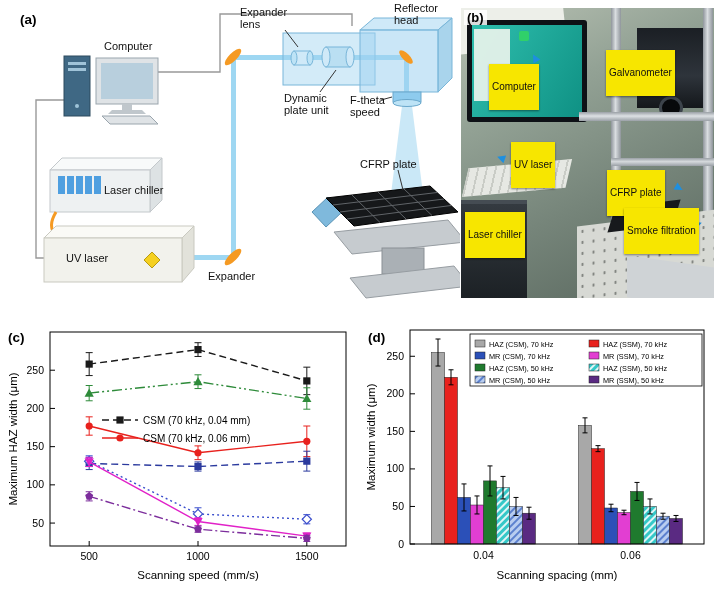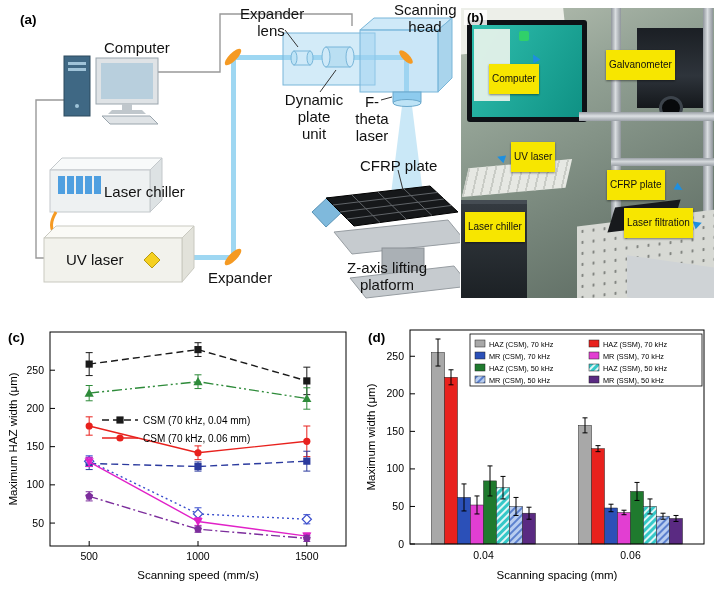--- a/index.html
+++ b/index.html
@@ -2,21 +2,21 @@
 <html><head>
 <meta charset="utf-8">
 <style>
   *{margin:0;padding:0;box-sizing:border-box}
   html,body{width:718px;height:591px;background:#fff;font-family:"Liberation Sans",sans-serif;overflow:hidden}
   body{position:relative}
   svg text{font-family:"Liberation Sans",sans-serif;fill:#000}
 
   .panelA{position:absolute;left:0;top:0;width:460px;height:315px}
   .panelA svg{position:absolute;left:0;top:0}
-  .lbl{position:absolute;font-size:15px;color:#111;line-height:1.12;text-align:center;white-space:nowrap;z-index:3}
+  .lbl{position:absolute;font-size:11px;color:#111;line-height:1.12;text-align:left;white-space:nowrap;z-index:3}
   .wrap{white-space:normal}
   .tag{position:absolute;font-weight:bold;font-size:13.5px;color:#000;z-index:6}
 
   .panelB{position:absolute;left:461px;top:8px;width:253px;height:290px;overflow:hidden;
     background:linear-gradient(155deg,#b9c2b4 0%,#93a295 30%,#76857a 62%,#57655c 100%)}
   .pb-screenwall{position:absolute;left:-22px;top:-20px;width:125px;height:62px;background:#edefe9;transform:rotate(-6deg)}
   .pb-monitor{position:absolute;left:6px;top:12px;width:120px;height:102px;background:#0e1116;border-radius:3px;padding:5px}
   .pb-screen{width:100%;height:100%;background:linear-gradient(120deg,#2fbfae,#0f9184)}
   .pb-screen-panel{position:absolute;left:13px;top:21px;width:36px;height:72px;background:#e9f3ec;opacity:.92}
   .pb-screen-dot{position:absolute;left:58px;top:23px;width:10px;height:10px;background:#30d06a;border-radius:2px}
@@ -26,21 +26,21 @@
   .pb-bar-v1{left:150px}.pb-bar-v2{left:242px}
   .pb-bar-h1{position:absolute;left:118px;top:104px;width:135px;height:9px;background:linear-gradient(180deg,#9aa0a6,#dde1e4 45%,#9aa0a6)}
   .pb-bar-h2{position:absolute;left:150px;top:150px;width:103px;height:8px;background:linear-gradient(180deg,#9aa0a6,#d5d9dc 45%,#9aa0a6)}
   .pb-keyboard{position:absolute;left:4px;top:156px;width:104px;height:28px;background:#e6e8e3;transform:rotate(-5deg) skewX(-18deg);
     background-image:repeating-linear-gradient(90deg,#c9ccc6 0 2px,transparent 2px 9px)}
   .pb-chiller{position:absolute;left:0;top:192px;width:66px;height:98px;background:linear-gradient(180deg,#343a40,#1c2125);border-top:4px solid #454c53}
   .pb-table{position:absolute;left:116px;top:210px;width:140px;height:82px;background:#d7d9d4;transform:skewY(-7deg);
     background-image:radial-gradient(#838682 1.2px,transparent 1.4px);background-size:11px 11px}
   .pb-cfrp{position:absolute;left:150px;top:196px;width:66px;height:24px;background:#17191c;transform:rotate(-7deg) skewX(-24deg)}
   .pb-floor{position:absolute;right:-8px;bottom:-6px;width:95px;height:42px;background:#cfd3d6;transform:skewY(8deg)}
-  .chip{position:absolute;background:#f7e600;color:#101010;font-size:10px;line-height:1.35;padding:8px 3px;white-space:nowrap;
+  .chip{position:absolute;background:#f7e600;color:#101010;font-size:10px;line-height:1.35;padding:16px 3px;white-space:nowrap;
     box-shadow:0 1px 2px rgba(0,0,0,.45);z-index:5}
   .pb-tag{position:absolute;left:3px;top:2px;font-weight:bold;font-size:13px;background:rgba(255,255,255,.85);padding:0 3px;z-index:6}
   .arr{position:absolute;width:0;height:0;border-left:8px solid #1e8fe0;border-top:4px solid transparent;border-bottom:4px solid transparent;z-index:4}
 
   .panelC{position:absolute;left:4px;top:320px;width:358px;height:270px}
   .panelD{position:absolute;left:362px;top:320px;width:354px;height:270px}
 </style>
 </head>
 <body>
 
@@ -131,24 +131,23 @@
     <path d="M398,170 L403,190" stroke="#333" stroke-width="1"></path>
   </svg>
 
   <div class="tag" style="left:20px;top:12px">(a)</div>
   <div class="lbl" style="left:104px;top:40px;width:60px">Computer</div>
   <div class="lbl" style="left:104px;top:184px">Laser chiller</div>
   <div class="lbl" style="left:66px;top:252px">UV laser</div>
   <div class="lbl" style="left:208px;top:270px">Expander</div>
   <div class="lbl wrap" style="left:240px;top:6px;width:62px">Expander lens</div>
   <div class="lbl wrap" style="left:284px;top:92px;width:60px">Dynamic plate unit</div>
-  <div class="lbl wrap" style="left:394px;top:2px;width:62px">Scanning head</div>
-  <div class="lbl wrap" style="left:350px;top:94px;width:44px">F-theta laser</div>
+  <div class="lbl wrap" style="left:394px;top:2px;width:62px">Reflector head</div>
+  <div class="lbl wrap" style="left:350px;top:94px;width:44px">F-theta speed</div>
   <div class="lbl" style="left:360px;top:158px;width:76px">CFRP plate</div>
-  <div class="lbl wrap" style="left:344px;top:260px;width:86px">Z-axis lifting platform</div>
 </div>
 
 <div class="panelB">
   <div class="pb-screenwall"></div>
   <div class="pb-monitor">
       <div class="pb-screen"></div>
     </div>
   <div class="pb-screen-panel"></div>
   <div class="pb-screen-dot"></div>
   <div class="pb-galvo"></div>
@@ -167,21 +166,21 @@
   <div class="arr" style="left:36px;top:146px;transform:rotate(200deg)"></div>
   <div class="arr" style="left:214px;top:176px;transform:rotate(30deg)"></div>
   <div class="arr" style="left:233px;top:212px;transform:rotate(-20deg)"></div>
 
   <div class="pb-tag">(b)</div>
   <div class="chip" style="left:28px;top:56px">Computer</div>
   <div class="chip" style="left:145px;top:42px">Galvanometer</div>
   <div class="chip" style="left:50px;top:134px">UV laser</div>
   <div class="chip" style="left:146px;top:162px">CFRP plate</div>
   <div class="chip" style="left:4px;top:204px">Laser chiller</div>
-  <div class="chip" style="left:163px;top:200px">Laser filtration</div>
+  <div class="chip" style="left:163px;top:200px">Smoke filtration</div>
 </div>
 
 <div class="panelC">
   <svg id="chart-c" width="356" height="268">
       <line x1="46" y1="203.07142857142858" x2="51" y2="203.07142857142858" stroke="#000" stroke-width="1"></line>
       <text x="40" y="206.57142857142858" text-anchor="end" font-size="10.5">50</text>
       <line x1="46" y1="164.85714285714286" x2="51" y2="164.85714285714286" stroke="#000" stroke-width="1"></line>
       <text x="40" y="168.35714285714286" text-anchor="end" font-size="10.5">100</text>
       <line x1="46" y1="126.64285714285714" x2="51" y2="126.64285714285714" stroke="#000" stroke-width="1"></line>
       <text x="40" y="130.14285714285714" text-anchor="end" font-size="10.5">150</text>

